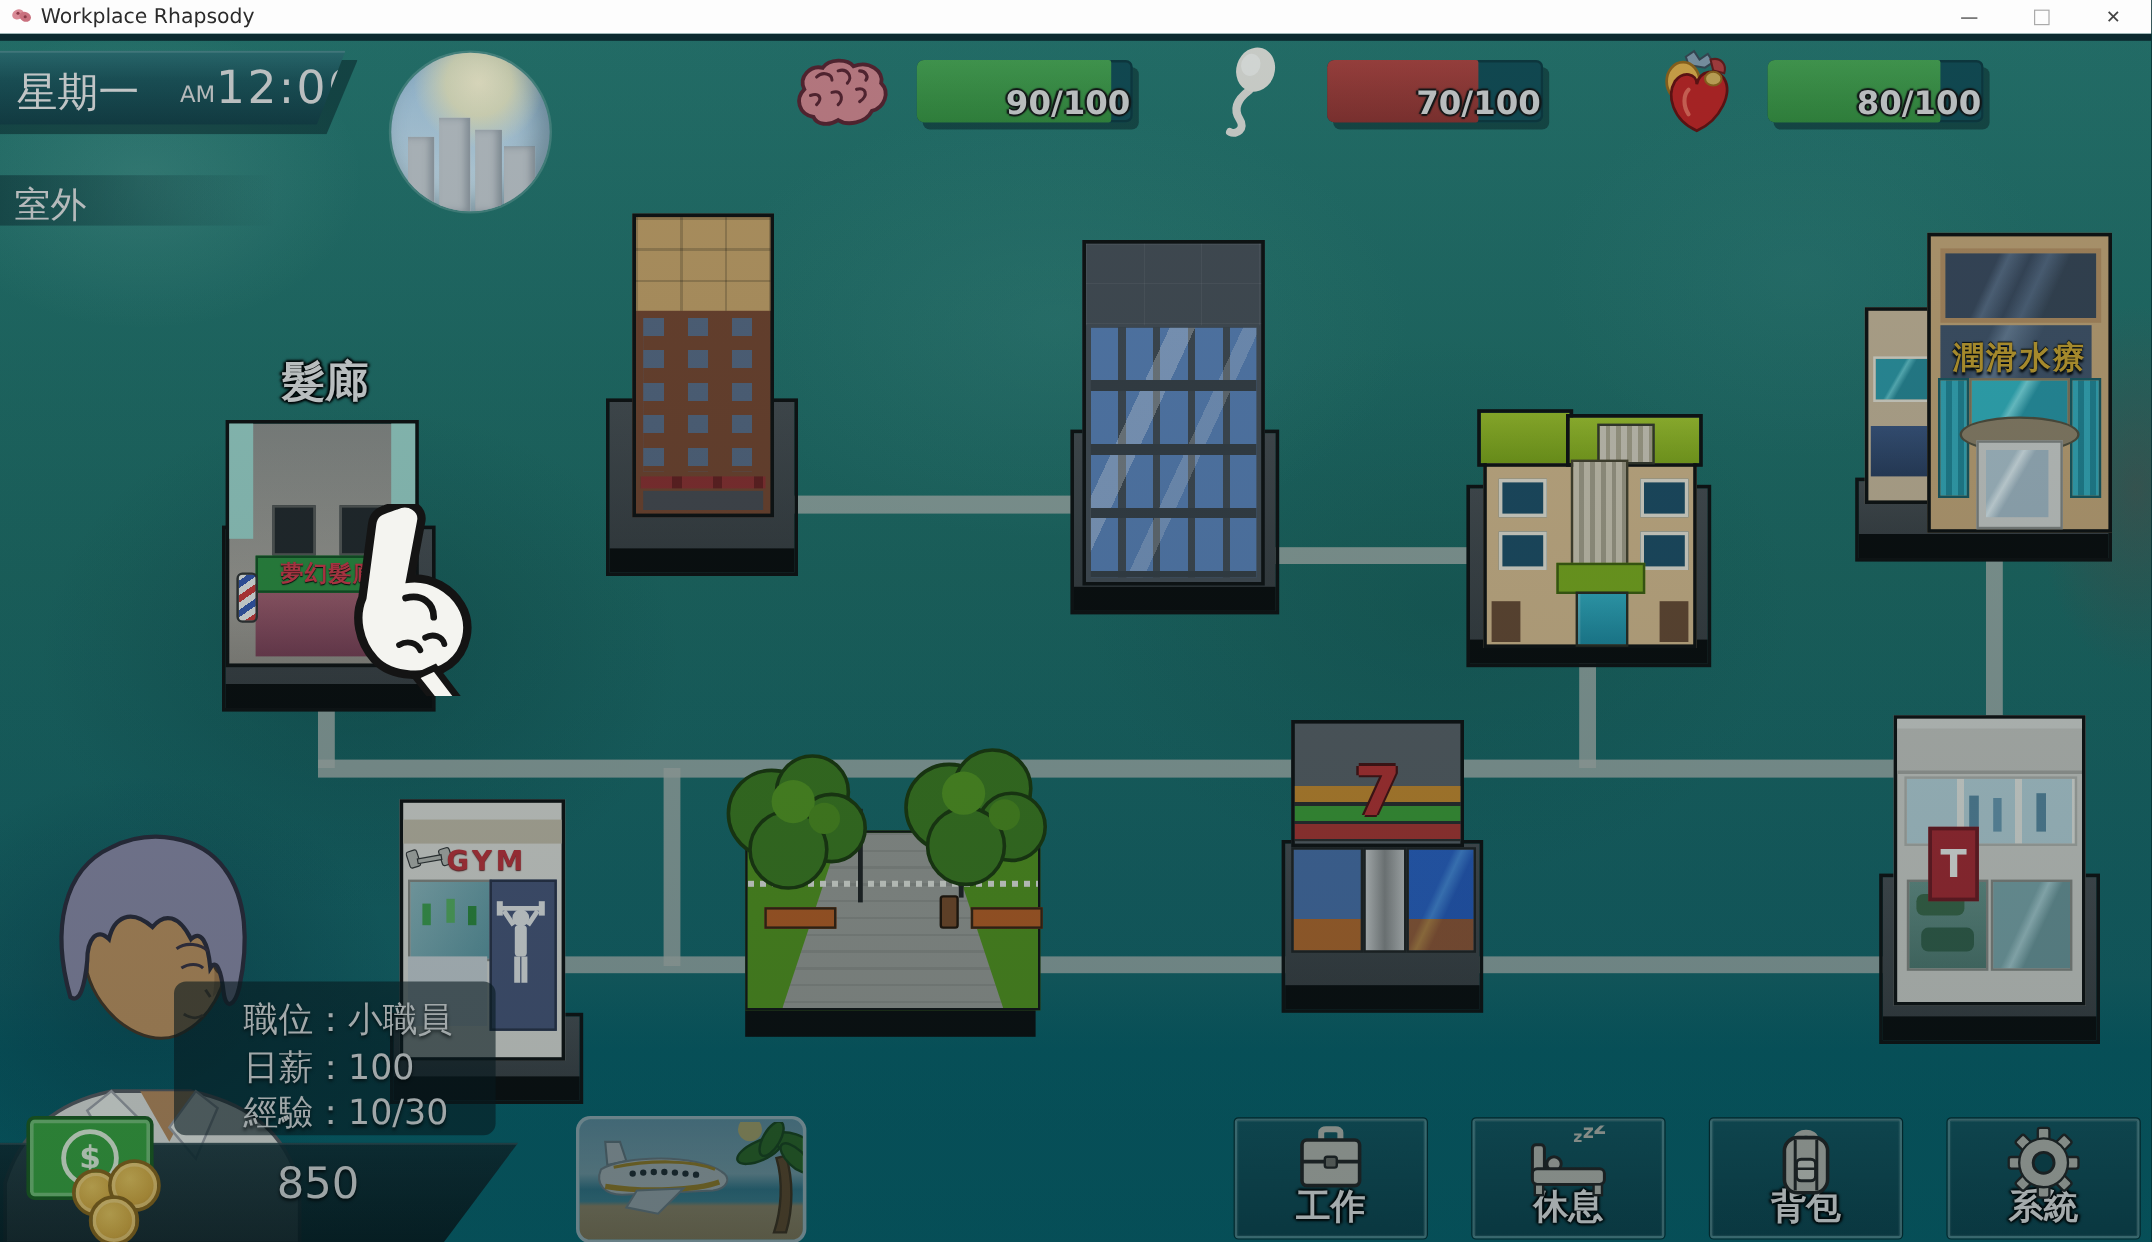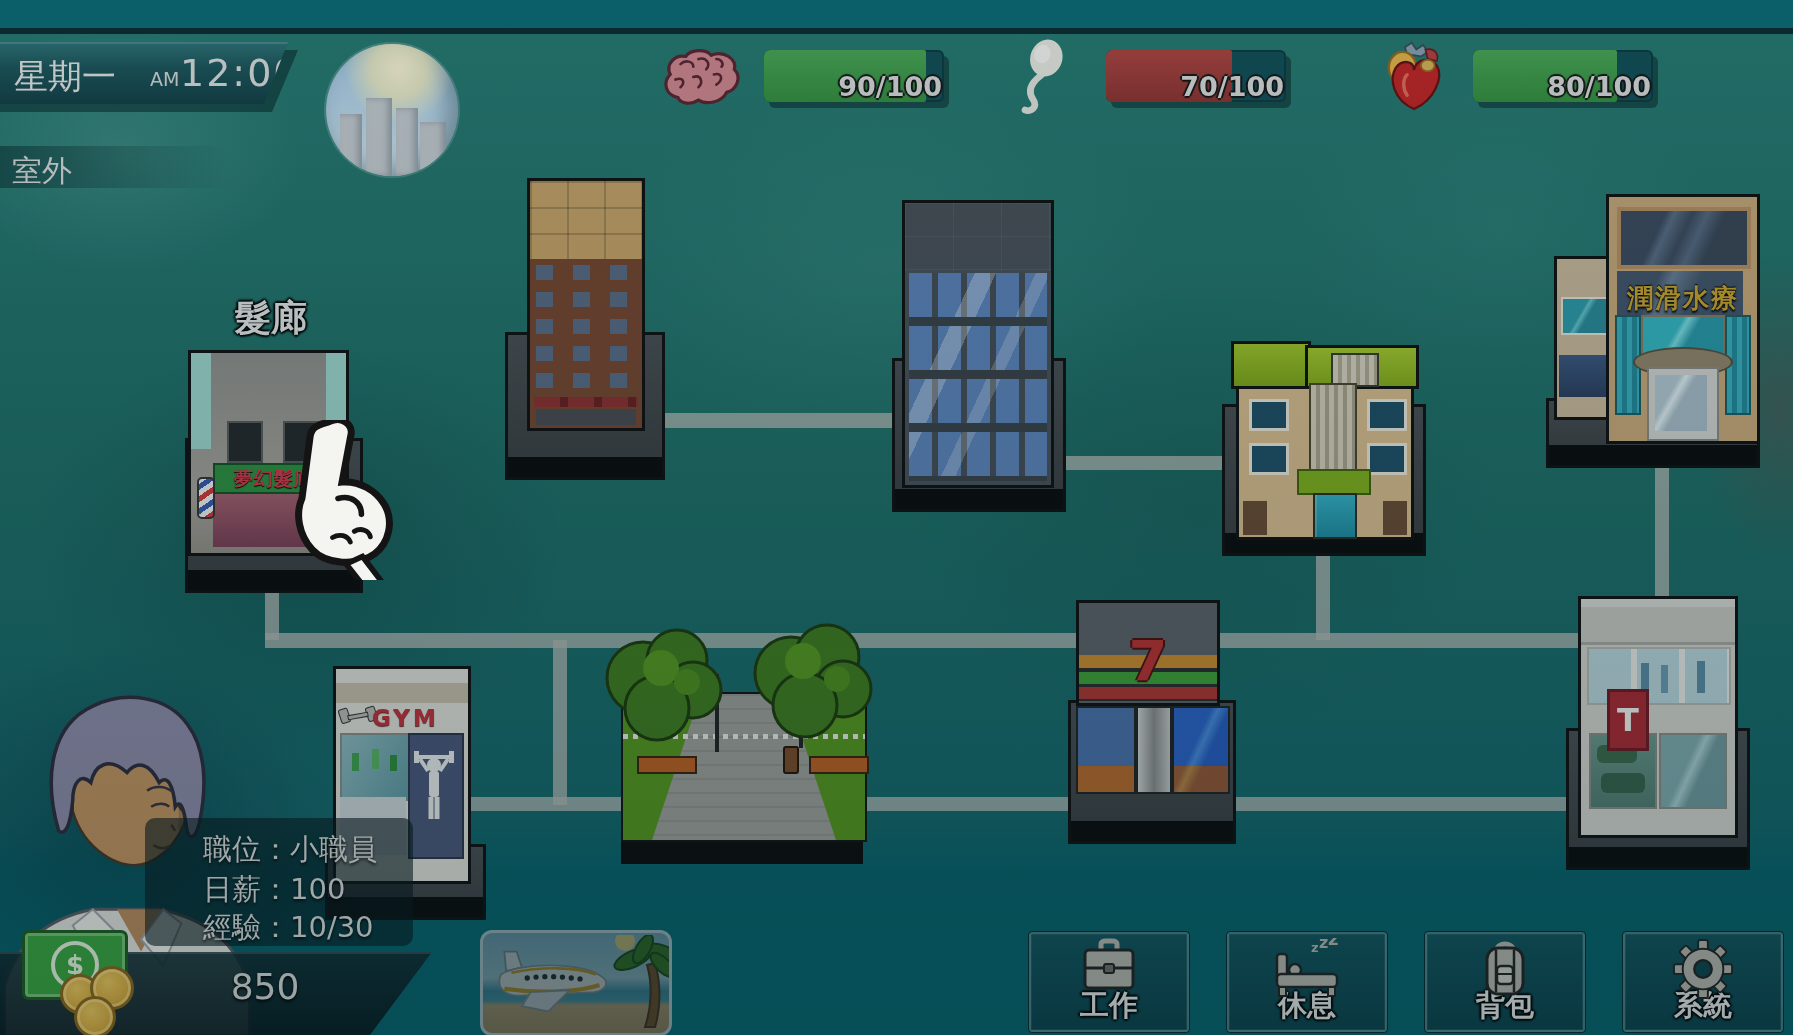--- a/index.html
+++ b/index.html
@@ -94,20 +94,34 @@
       background:linear-gradient(rgba(4,30,36,.16),rgba(4,30,36,.28));}
   #cursor-hand{z-index:9;}
   
   .sign-red{color:#d03848;font-weight:bold;}
 </style>
 </head>
 <body>
 
 <div id="stage">
 
+  <div class="abs" id="titlebar">
+    <svg class="abs" style="left:9px;top:5px" width="18" height="18" viewBox="0 0 18 18">
+      <ellipse cx="6" cy="7" rx="5" ry="4" fill="#d98a96" transform="rotate(-25 6 7)"></ellipse>
+      <ellipse cx="12" cy="9" rx="5" ry="4" fill="#c9707e" transform="rotate(25 12 9)"></ellipse>
+      <circle cx="6" cy="6" r="1.3" fill="#8a3a48"></circle>
+        <circle cx="12" cy="9" r="1.3" fill="#8a3a48"></circle>
+    </svg>
+    <div class="abs t">Workplace Rhapsody</div>
+    <div class="abs winbtn" style="left:1618px">—</div>
+    <div class="abs winbtn" style="left:1678px">
+      <span style="display:block;width:11px;height:11px;border:1px solid #aaa;"></span>
+    </div>
+    <div class="abs winbtn" style="left:1738px">✕</div>
+  </div>
   <div class="abs" id="topband"></div>
 
   <div class="abs" id="bg"></div>
 
   <div class="abs path" style="left:265px;top:633px;width:1404px;height:15px"></div>
   <div class="abs path" style="left:640px;top:413px;width:265px;height:15px"></div>
   <div class="abs path" style="left:1055px;top:456px;width:180px;height:14px"></div>
   <div class="abs path" style="left:470px;top:797px;width:1115px;height:14px"></div>
   <div class="abs path" style="left:265px;top:580px;width:14px;height:60px"></div>
   <div class="abs path" style="left:553px;top:640px;width:14px;height:165px"></div>

